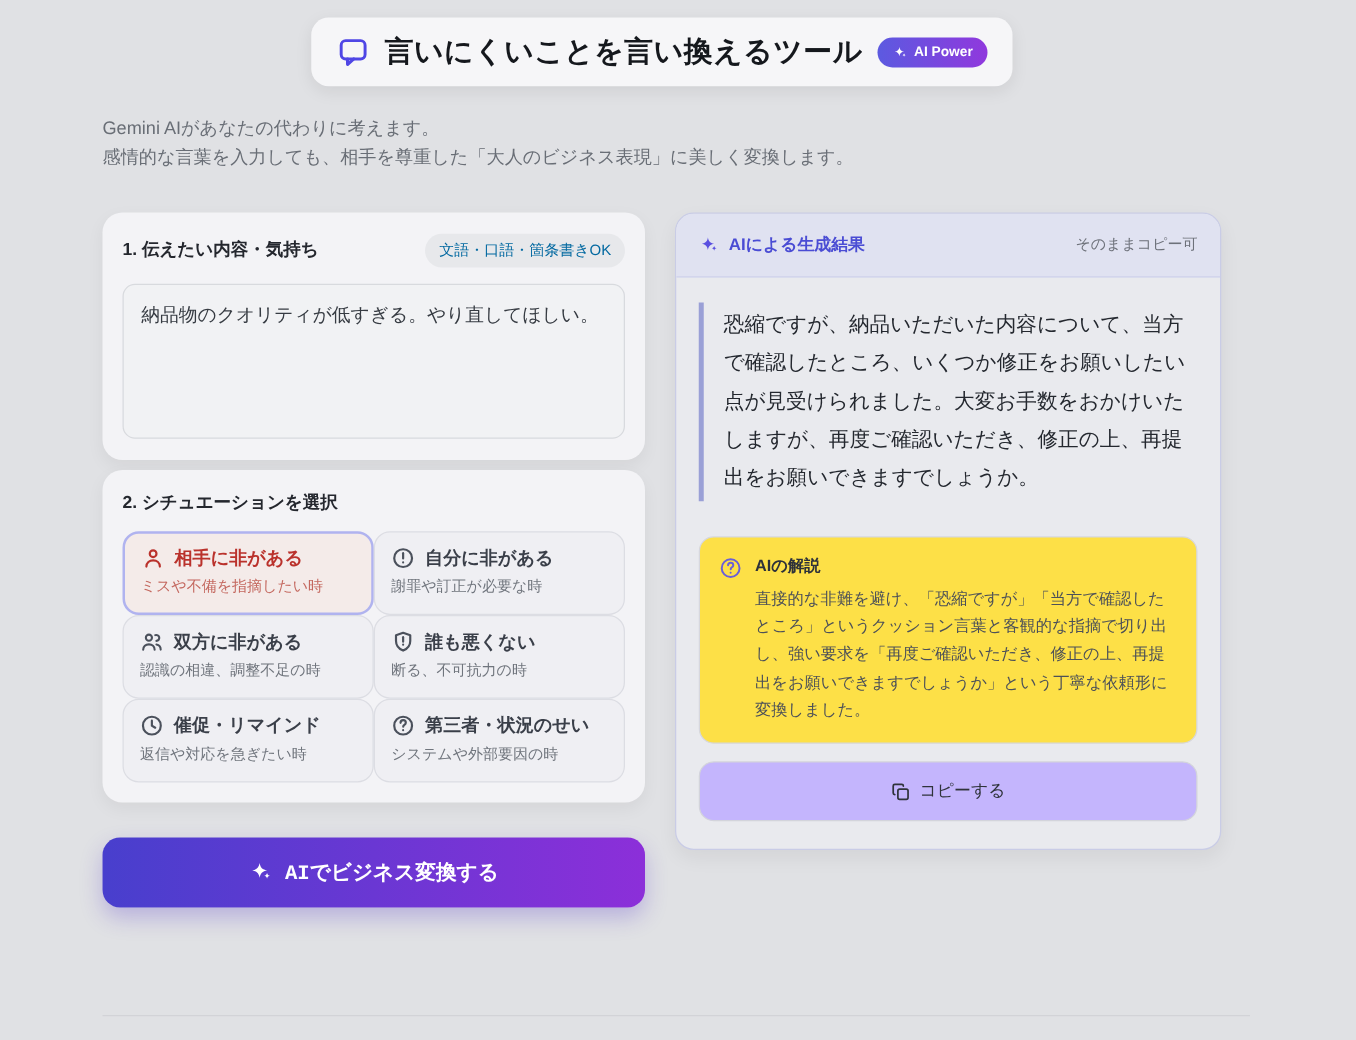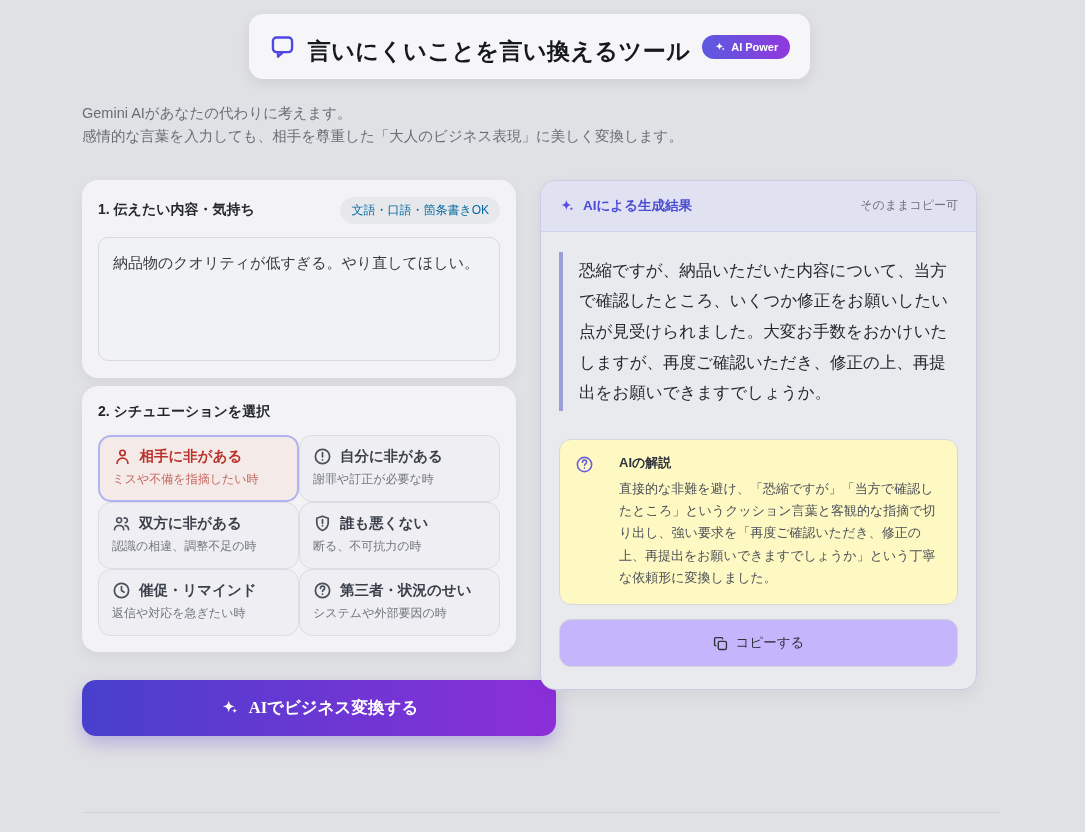--- a/index.html
+++ b/index.html
@@ -13,21 +13,21 @@
   .wrapper { margin-left: 82px; width: 895px; padding-top: 14px; }
 
   
   .header-card {
     width: fit-content; margin: 0 auto;
     background: #f6f6f8; border-radius: 14px;
     padding: 12px 20px;
     display: flex; align-items: center; gap: 12px;
     box-shadow: 0 4px 14px rgba(0,0,0,.08);
   }
-  .header-title { font-size: 23px; font-weight: 700; color: #15181d; letter-spacing: .5px; margin-top: 10px; }
+  .header-title { font-size: 23px; font-weight: 700; color: #15181d; letter-spacing: .5px; }
   .ai-badge {
     display: inline-flex; align-items: center; gap: 5px;
     background: linear-gradient(90deg, #5c5ae0, #9038dd);
     color: #fff; font-size: 11px; font-weight: 700;
     padding: 6px 12px; border-radius: 999px; white-space: nowrap;
   }
   .subtitle { margin-top: 23px; font-size: 14.5px; color: #696e76; line-height: 1.62; }
 
   
   .columns { display: flex; gap: 24px; margin-top: 31px; align-items: flex-start; }
@@ -67,24 +67,24 @@
   .option .opt-sub { margin-top: 5px; font-size: 12px; color: #70757d; }
   .option .icon-stroke { stroke: #4b515c; }
   .option.selected {
     border: 2px solid #b0b3ef; background: #f4ebe9; padding: 10.5px 12.5px 11.5px;
   }
   .option.selected .opt-title { color: #ba322c; }
   .option.selected .opt-sub { color: #c4685f; }
   .option.selected .icon-stroke { stroke: #ba322c; }
 
   .cta-button {
-    margin-top: 28px; width: 474px; height: 56px;
+    margin-top: 28px; width: 434px; height: 56px;
     border: none; border-radius: 14px;
     background: linear-gradient(90deg, #483fcd, #8c2fd9);
-    color: #fff; font-size: 16.5px; font-weight: 700; font-family: Liberation Serif, serif;
+    color: #fff; font-size: 16.5px; font-weight: 700; font-family: Liberation Mono, monospace;
     display: flex; align-items: center; justify-content: center; gap: 10px;
     cursor: pointer; box-shadow: 0 8px 18px rgba(80,50,200,.28);
   }
 
   
   .result-panel {
     background: #e9eaee; border: 1px solid #c9cce6; border-radius: 15px;
     box-shadow: 0 6px 16px rgba(0,0,0,.06); overflow: hidden;
   }
   .panel-header {
@@ -92,22 +92,22 @@
     padding: 16px 18px; display: flex; justify-content: space-between; align-items: center; text-align: center;
   }
   .panel-header-left { display: flex; align-items: center; gap: 8px; color: #4a4cd4; font-size: 13.5px; font-weight: 700; }
   .panel-note { font-size: 12px; color: #6d717a; }
   .panel-body { padding: 20px 18px 22px; }
   .result-quote {
     border-left: 4px solid #9aa0d6; padding: 3px 0 3px 16px;
     font-size: 16.5px; color: #24282f; line-height: 1.85;
   }
   .explain-box {
-    margin-top: 28px; background: #fef9c3; border: 1px solid #d6d7de;
-    border-radius: 12px; padding: 14px 15px 15px; display: flex; gap: 25px;
+    margin-top: 28px; background: #fde047; border: 1px solid #d6d7de;
+    border-radius: 12px; padding: 14px 15px 15px; display: flex; gap: 10px;
   }
   .explain-title { font-size: 13px; font-weight: 700; color: #2e323a; }
   .explain-body { margin-top: 6px; font-size: 13px; color: #4c5058; line-height: 1.72; }
   .copy-button {
     margin-top: 14px; width: 100%; height: 48px;
     background: #c4b5fd; border: 1px solid #d3d4db; border-radius: 12px;
     display: flex; align-items: center; justify-content: center; gap: 8px;
     font-size: 13.5px; font-weight: 400; color: #2f333b; font-family: inherit; cursor: pointer; text-align: center;
   }
 

